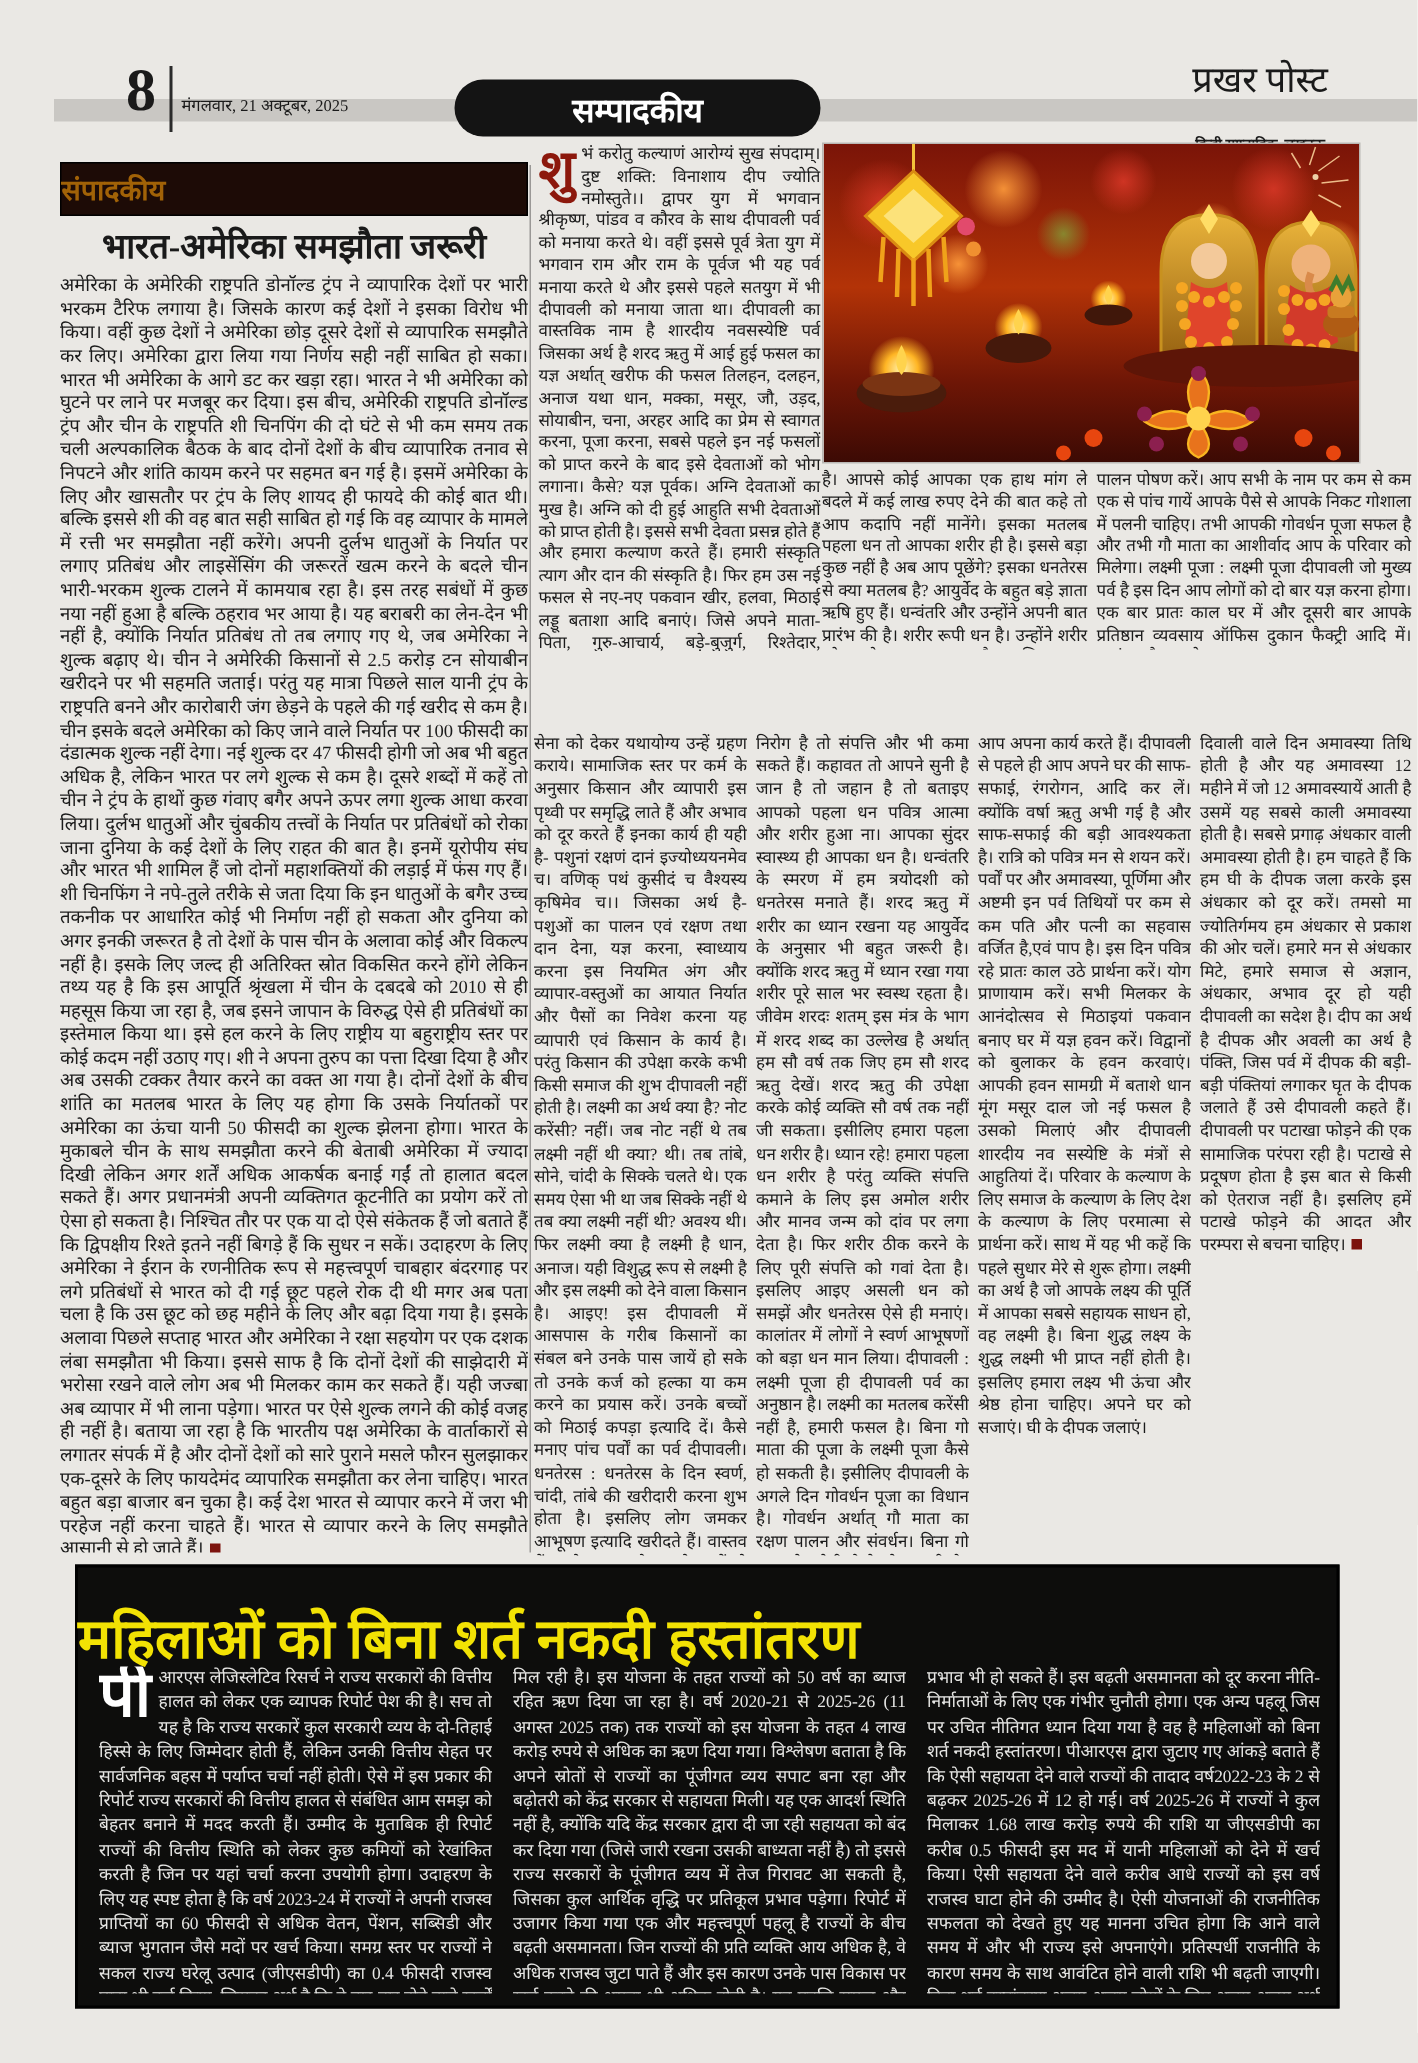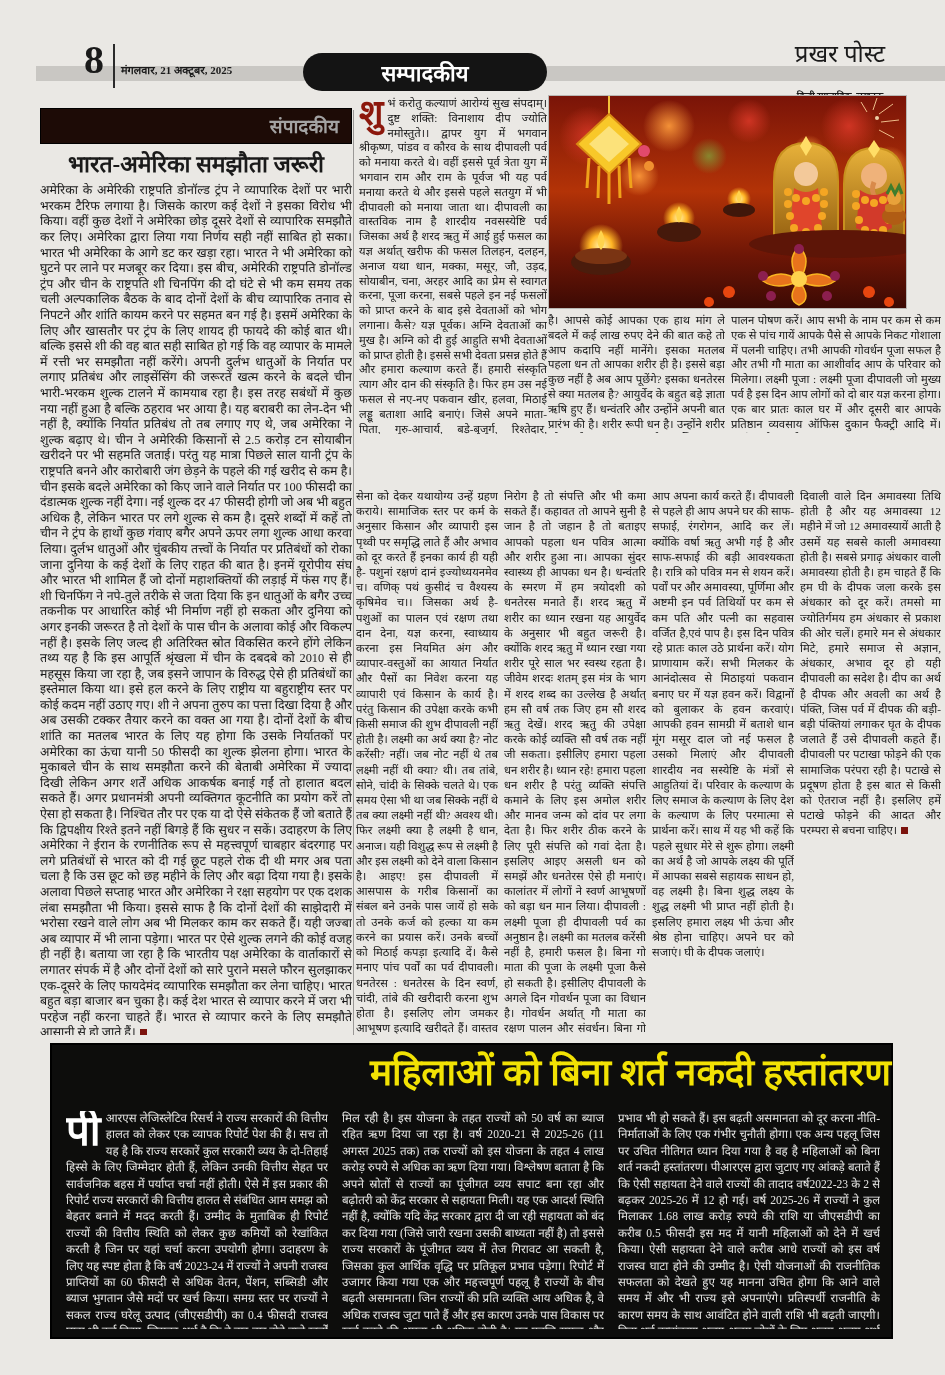--- a/index.html
+++ b/index.html
@@ -2,31 +2,31 @@
 <html lang="hi"><head>
 <meta charset="utf-8">
 <style>
   html,body{margin:0;padding:0;}
   .page{position:relative;width:945px;height:1375px;background:#eae8e4;overflow:hidden;
         font-family:"Liberation Serif","DejaVu Serif",serif;color:#1a1a1a;}
   
   .hdr-band{position:absolute;left:36px;top:66px;width:909px;height:15px;background:#c9c7c3;}
   .pg-num{position:absolute;left:84px;top:40px;font-size:40px;font-weight:bold;line-height:1;}
   .pg-rule{position:absolute;left:113px;top:44px;width:2px;height:44px;background:#2b2b2b;}
-  .pg-date{position:absolute;left:121px;top:62px;font-size:11px;font-weight:bold;white-space:nowrap;}
+  .pg-date{position:absolute;left:121px;top:62px;font-size:11px;font-weight:normal;white-space:nowrap;}
   .sec-pill{position:absolute;left:303px;top:53px;width:244px;height:38px;background:#141414;
             border-radius:19px;color:#fff;display:flex;align-items:center;justify-content:center;
             font-size:22px;font-weight:bold;}
   .masthead{position:absolute;left:750px;top:42px;width:180px;text-align:center;}
   .masthead .mh-title{font-size:24px;font-weight:normal;line-height:1.05;}
   .masthead .mh-sub{font-size:9.5px;font-weight:bold;margin-top:22px;}
   
   .ed-box{position:absolute;left:40px;top:108px;width:312px;}
-  .ed-label{background:#1d0b06;color:#a3a3a3;text-align:right;font-size:19px;font-weight:bold;
-            padding:4px 12px;border:1px solid #000;}
+  .ed-label{background:#1d0b06;color:#a16207;text-align:left;font-size:19px;font-weight:bold;
+            padding:4px 0;border:1px solid #000;}
   .ed-headline{font-size:23px;font-weight:bold;text-align:center;line-height:1.1;margin:8px 0 6px;}
   .ed-body{font-size:12.4px;line-height:15.6px;text-align:justify;height:852px;overflow:hidden;}
   .v-rule{position:absolute;left:353px;top:110px;width:1px;height:925px;background:#9a9896;}
   
   .dw-intro{position:absolute;left:359px;top:96px;width:188px;height:338px;overflow:hidden;
             font-size:11.3px;line-height:14.8px;text-align:justify;}
   .dropcap-red{float:left;font-size:36px;line-height:30px;font-weight:bold;color:#8c180c;
                padding:2px 4px 0 0;}
   .photo{position:absolute;left:548px;top:95px;width:357px;height:212px;border:1px solid #b9b7b4;
          overflow:hidden;}
@@ -36,21 +36,21 @@
              font-size:11.3px;line-height:14.8px;text-align:justify;}
   .dw-head{position:absolute;left:356px;top:436px;width:586px;height:46px;background:#d9d7d3;
            display:flex;align-items:center;justify-content:center;font-size:31px;font-weight:bold;
            color:#121212;border-radius:3px;}
   .dw-col{position:absolute;top:489px;height:548px;width:142px;overflow:hidden;
           font-size:11.3px;line-height:15.2px;text-align:justify;}
   .dw-c1{left:356px;} .dw-c2{left:504px;} .dw-c3{left:652px;} .dw-c4{left:800px;width:141px;}
   
   .wm-box{position:absolute;left:50px;top:1043px;width:843px;height:296px;background:#0d0d0c;
           border:2px solid #000;box-sizing:border-box;}
-  .wm-head{color:#f2e204;font-size:37px;font-weight:bold;text-align:right;margin-top:0;}
+  .wm-head{color:#f2e204;font-size:37px;font-weight:bold;text-align:left;margin-top:20px;}
   .wm-col{position:absolute;top:66px;height:218px;width:262px;overflow:hidden;color:#e6e6e4;
           font-size:11.6px;line-height:16.4px;text-align:justify;}
   .wm-col1{left:14px;} .wm-col2{left:290px;} .wm-col3{left:566px;}
   .dropcap-w{float:left;font-size:42px;line-height:36px;font-weight:bold;color:#fff;
              padding:2px 5px 0 0;}
   .endmark-red{display:inline-block;width:7px;height:7px;background:#7c130d;margin-left:4px;}
 </style>
 </head>
 <body>
 

